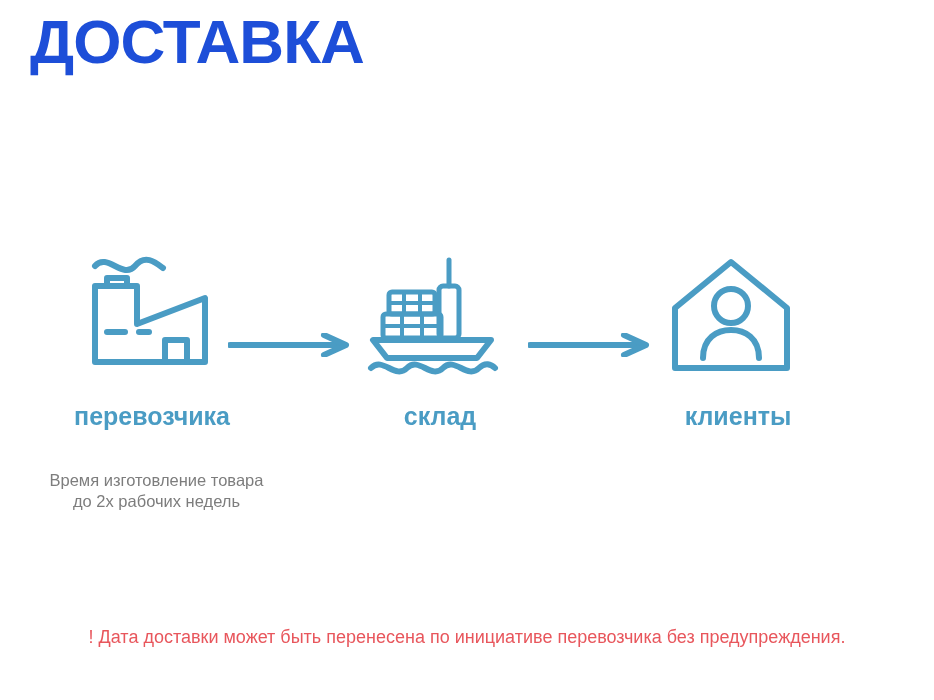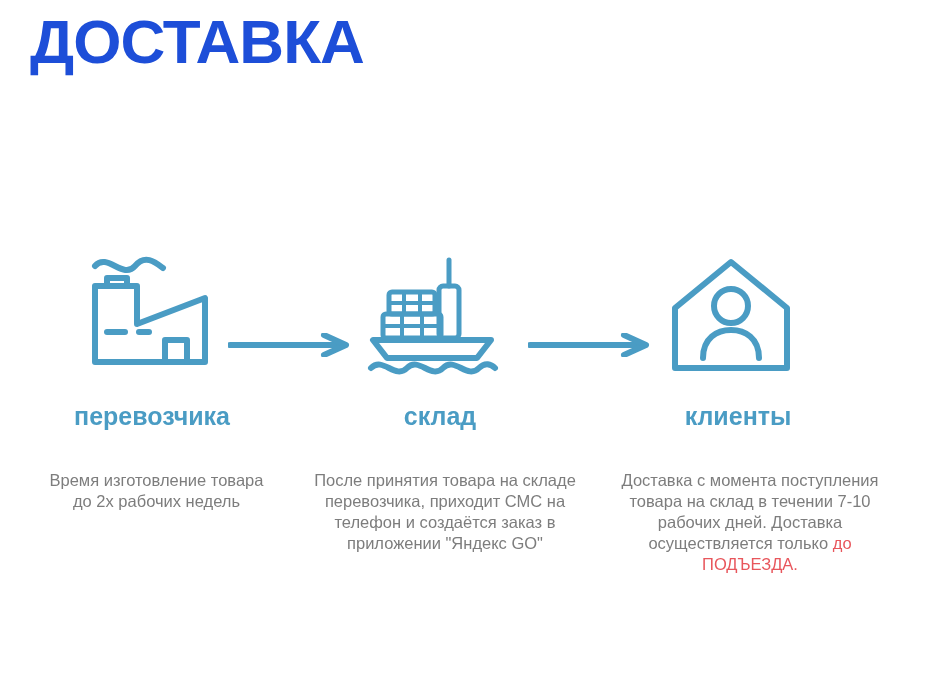--- a/index.html
+++ b/index.html
@@ -195,18 +195,17 @@
   </div>
 
   <div class="labels">
     <div class="label label-1">перевозчика</div>
     <div class="label label-3">клиенты</div>
     <div class="label label-2">склад</div>
   </div>
 
   <div class="descs">
     <div class="desc desc-1">Время изготовление товара до 2х рабочих недель</div>
-    <div class="desc desc-2">После принятия товара на складе перевозчика, приходит СМС на телефон и создаётся заказ в приложении "Яндекс GO"</div>
-    <div class="desc desc-3"><span>Доставка с момента поступления товара на склад в течении 7-10 рабочих дней. Доставка осуществляется только </span><span class="hl-red">до ПОДЪЕЗДА.</span></div>
   </div>
 
+  <div class="footnote">! Дата доставки может быть перенесена по инициативе перевозчика без предупреждения.</div>
 
 </div>
 
 </body></html>

